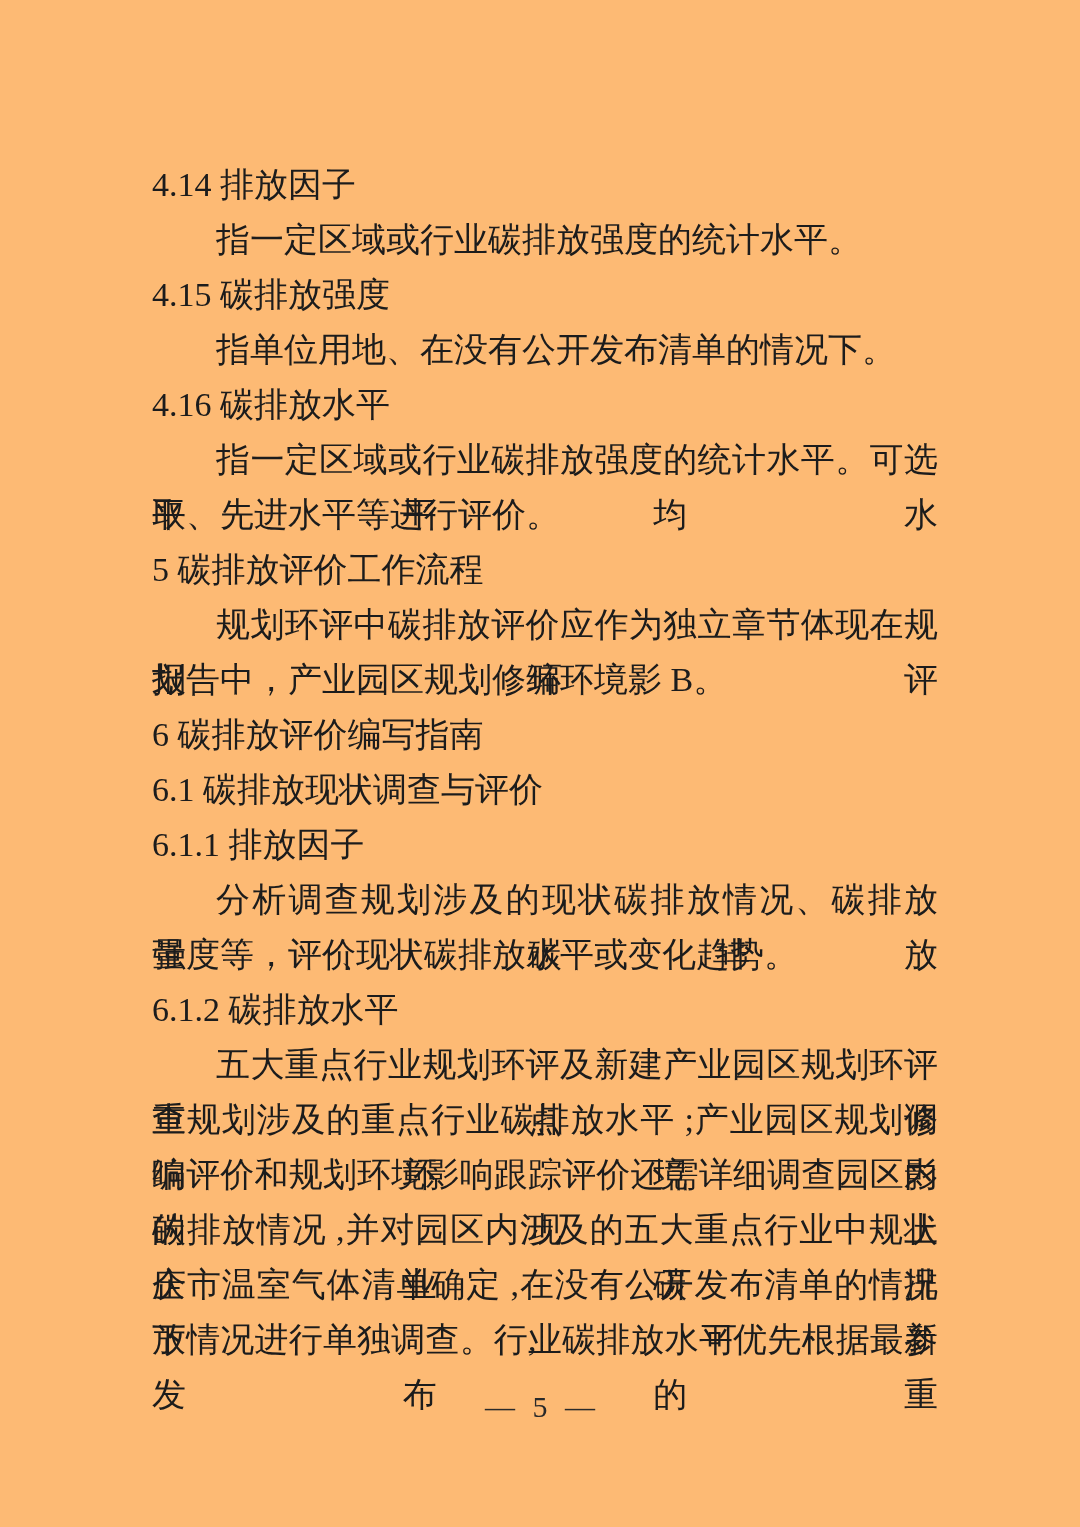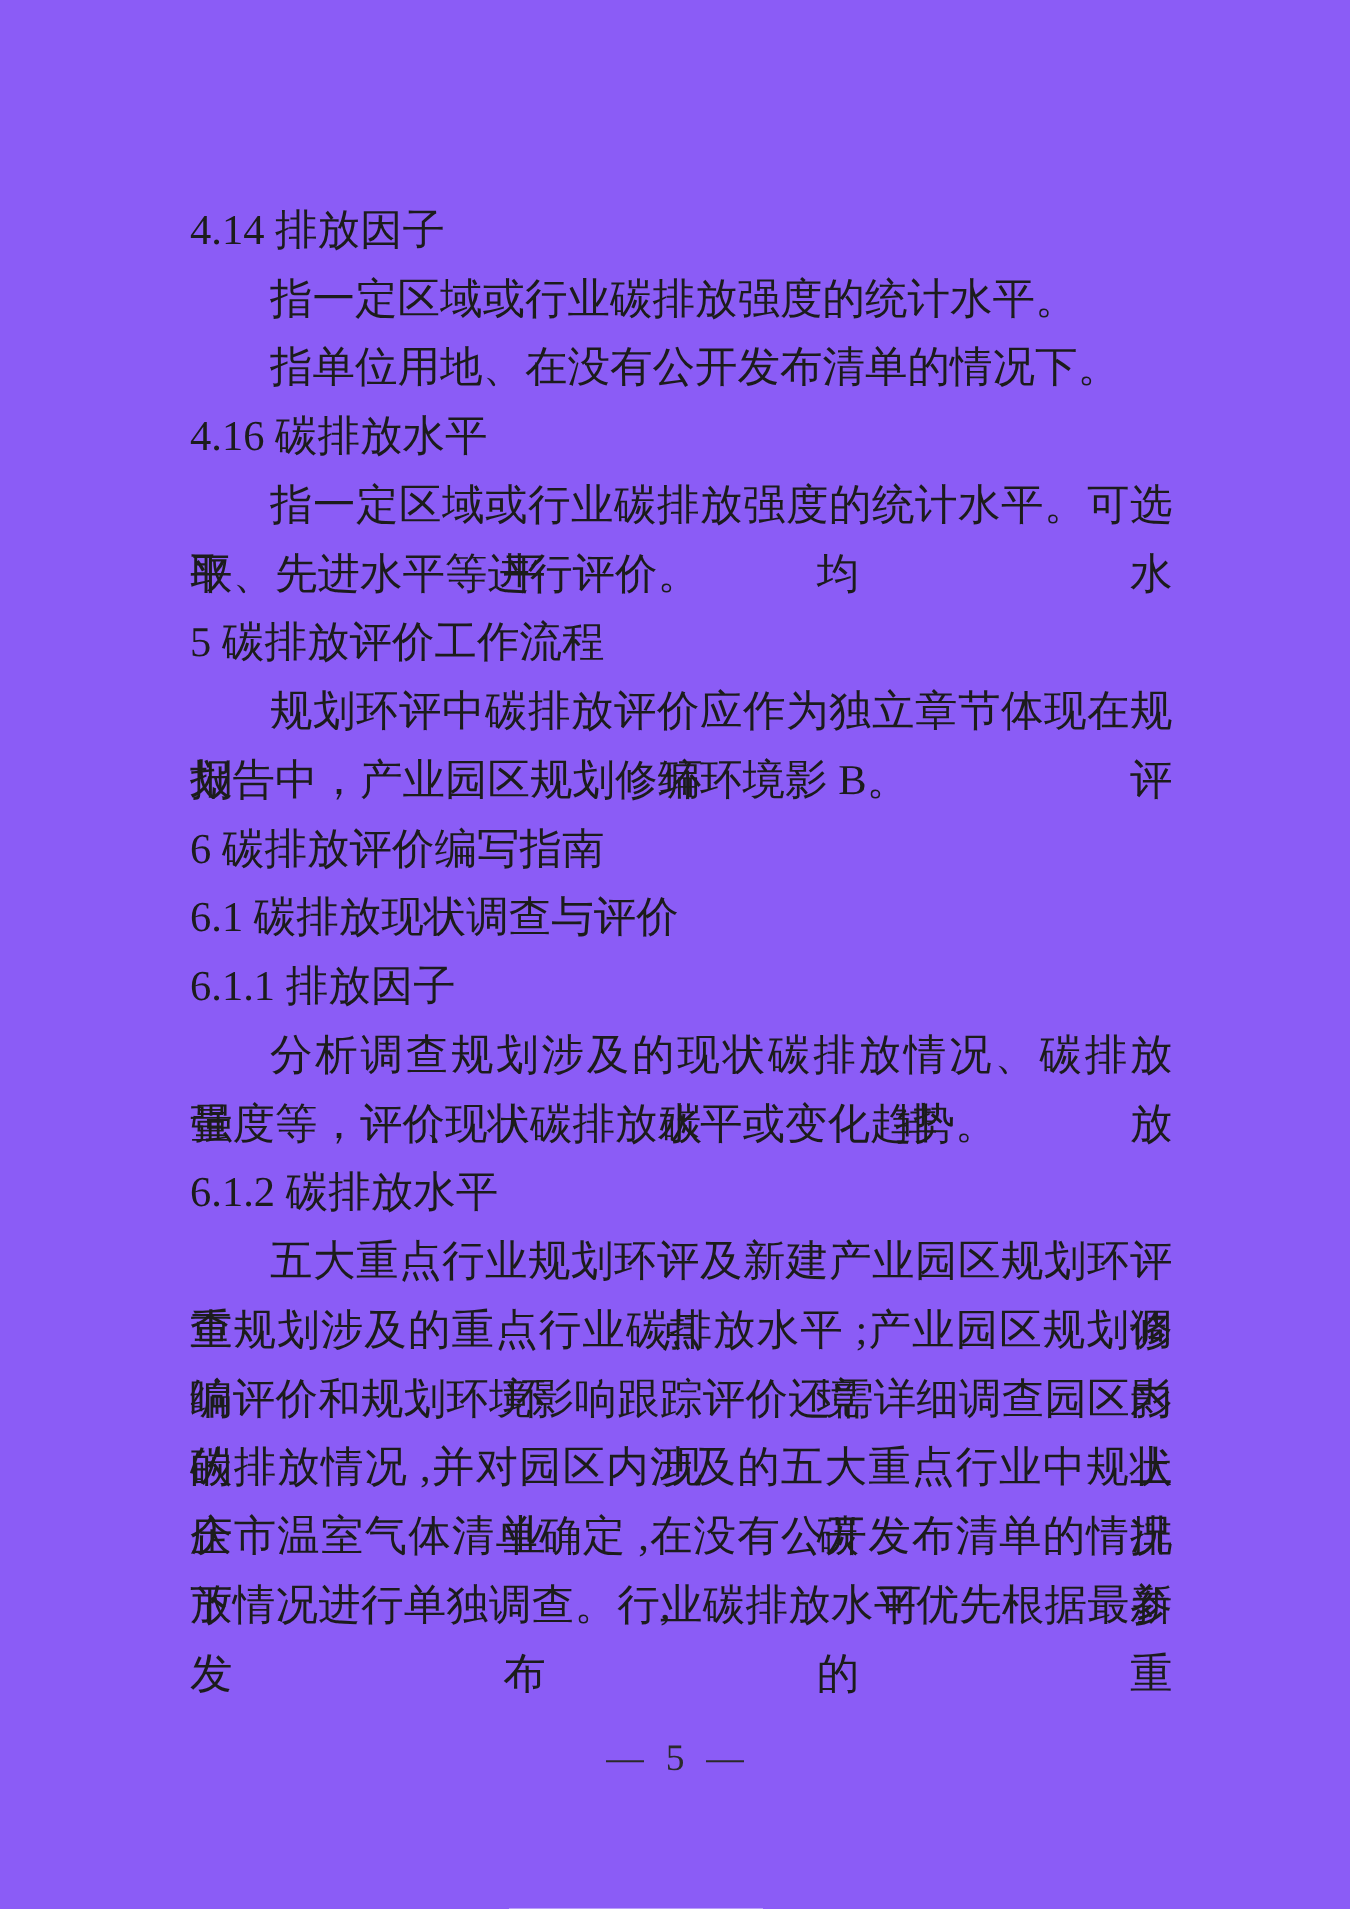--- a/index.html
+++ b/index.html
@@ -4,21 +4,21 @@
 <style>
   html, body {
     margin: 0;
     padding: 0;
     background: #ffffff;
   }
   .page {
     position: relative;
     width: 1080px;
     height: 1527px;
-    background: #8b5cf6;
+    background: #fdba74;
     overflow: hidden;
     font-family: "Liberation Serif", serif;
     color: #1c1c1c;
   }
   .content {
     position: absolute;
     left: 152px;
     top: 157px;
     width: 786px;
     font-size: 34px;
@@ -47,20 +47,21 @@
     word-spacing: 10px;
   }
 </style>
 </head>
 <body>
 
 <div class="page">
   <div class="content">
       <div class="line heading">4.14 排放因子</div>
       <div class="line indent">指一定区域或行业碳排放强度的统计水平。</div>
+      <div class="line heading">4.15 碳排放强度</div>
       <div class="line indent">指单位用地、在没有公开发布清单的情况下。</div>
       <div class="line heading">4.16 碳排放水平</div>
       <div class="line indent justify">指一定区域或行业碳排放强度的统计水平。可选取平均水</div>
       <div class="line">平、先进水平等进行评价。</div>
       <div class="line heading">5 碳排放评价工作流程</div>
       <div class="line indent justify">规划环评中碳排放评价应作为独立章节体现在规划环评</div>
       <div class="line">报告中，产业园区规划修编环境影 B。</div>
       <div class="line heading">6 碳排放评价编写指南</div>
       <div class="line heading">6.1 碳排放现状调查与评价</div>
       <div class="line heading">6.1.1 排放因子</div>

